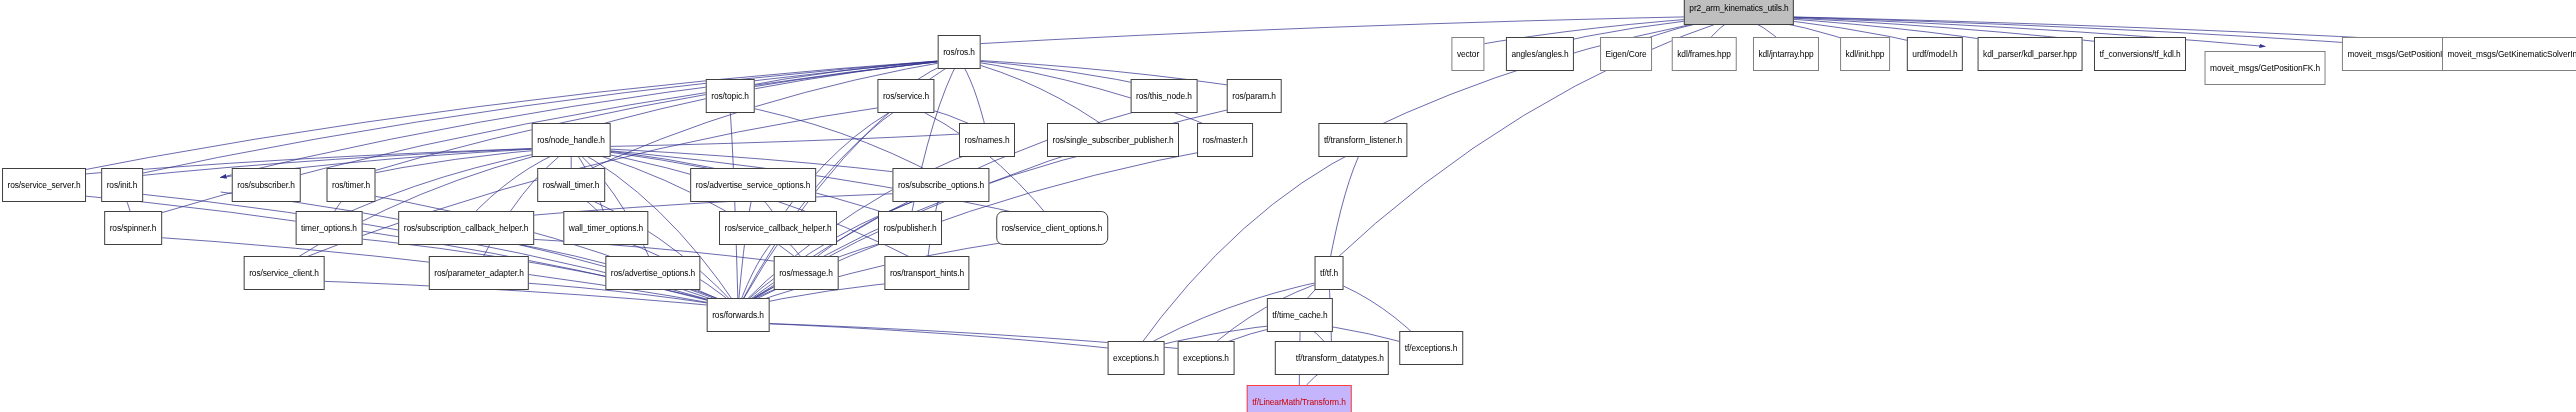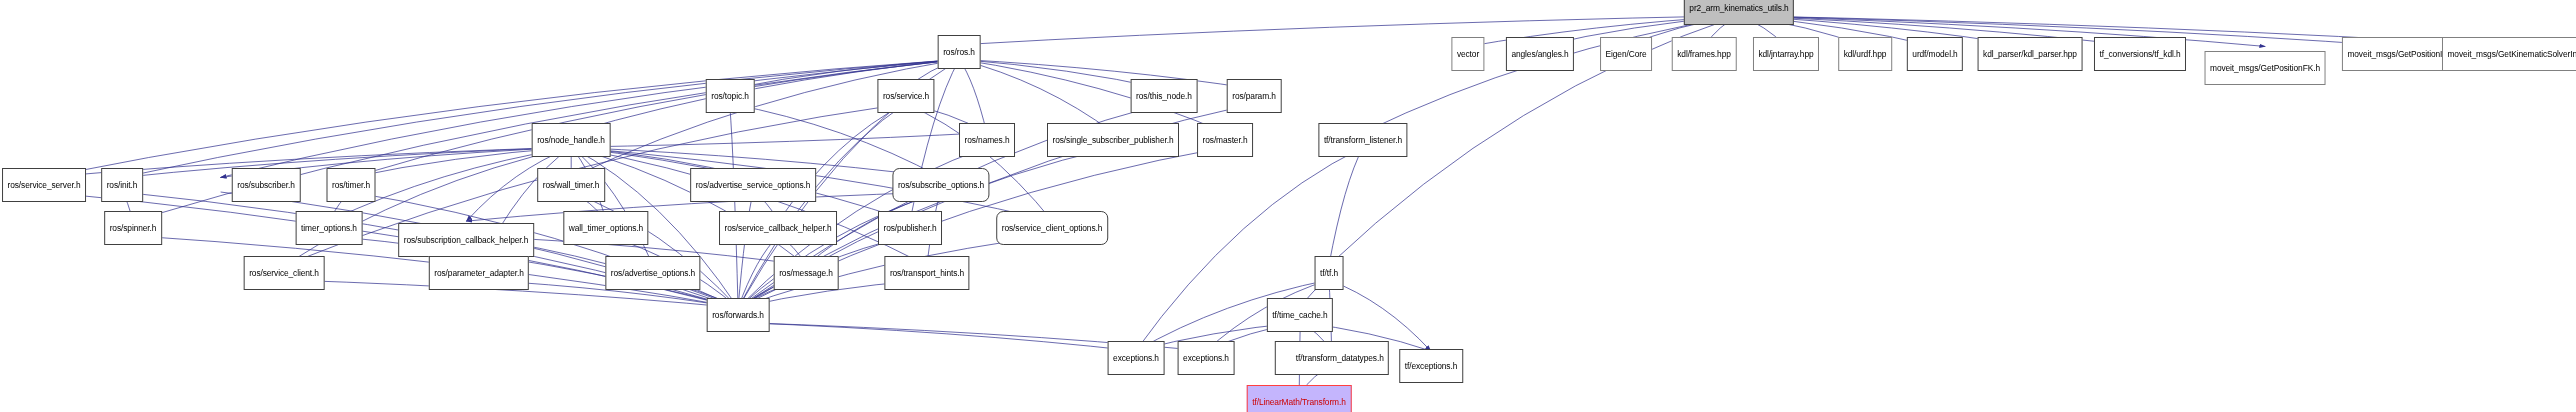--- a/index.html
+++ b/index.html
@@ -191,21 +191,21 @@
       <div class="node " style="left: 1626px; top: 54px;">
         <span class="node-label">Eigen/Core</span>
       </div>
       <div class="node " style="left: 1704px; top: 54px;">
         <span class="node-label">kdl/frames.hpp</span>
       </div>
       <div class="node " style="left: 1786px; top: 54px;">
         <span class="node-label">kdl/jntarray.hpp</span>
       </div>
       <div class="node " style="left: 1865px; top: 54px;">
-        <span class="node-label">kdl/urdf.hpp</span>
+        <span class="node-label">kdl/init.hpp</span>
       </div>
       <div class="node solid" style="left: 1935px; top: 54px;">
         <span class="node-label">urdf/model.h</span>
       </div>
       <div class="node solid" style="left: 2030px; top: 54px;">
         <span class="node-label">kdl_parser/kdl_parser.hpp</span>
       </div>
       <div class="node solid" style="left: 2140px; top: 54px;">
         <span class="node-label">tf_conversions/tf_kdl.h</span>
       </div>
@@ -256,30 +256,30 @@
       </div>
       <div class="node solid" style="left: 351px; top: 185px;">
         <span class="node-label">ros/timer.h</span>
       </div>
       <div class="node solid" style="left: 571px; top: 185px;">
         <span class="node-label">ros/wall_timer.h</span>
       </div>
       <div class="node solid" style="left: 753px; top: 185px;">
         <span class="node-label">ros/advertise_service_options.h</span>
       </div>
-      <div class="node solid" style="left: 941px; top: 185px; border-radius: 7px;">
+      <div class="node solid" style="left: 941px; top: 185px;">
         <span class="node-label">ros/subscribe_options.h</span>
       </div>
       <div class="node solid" style="left: 133px; top: 228px;">
         <span class="node-label">ros/spinner.h</span>
       </div>
       <div class="node solid" style="left: 329px; top: 228px;">
         <span class="node-label">timer_options.h</span>
       </div>
-      <div class="node solid" style="left: 466px; top: 228px; margin-top: 12px;">
+      <div class="node solid" style="left: 466px; top: 228px;">
         <span class="node-label">ros/subscription_callback_helper.h</span>
       </div>
       <div class="node solid" style="left: 606px; top: 228px;">
         <span class="node-label">wall_timer_options.h</span>
       </div>
       <div class="node solid" style="left: 778px; top: 228px;">
         <span class="node-label">ros/service_callback_helper.h</span>
       </div>
       <div class="node solid" style="left: 910px; top: 228px;">
         <span class="node-label">ros/publisher.h</span>
@@ -313,21 +313,21 @@
       </div>
       <div class="node solid" style="left: 1136px; top: 358px;">
         <span class="node-label">exceptions.h</span>
       </div>
       <div class="node solid" style="left: 1206px; top: 358px;">
         <span class="node-label">exceptions.h</span>
       </div>
       <div class="node solid" style="left: 1332px; top: 358px; padding-left: 20px;">
         <span class="node-label">tf/transform_datatypes.h</span>
       </div>
-      <div class="node solid" style="left: 1431px; top: 366px;">
+      <div class="node solid" style="left: 1431px; top: 348px;">
         <span class="node-label">tf/exceptions.h</span>
       </div>
       <div class="node highlight" style="left: 1299px; top: 402px;">
         <span class="node-label">tf/LinearMath/Transform.h</span>
       </div>
     </div>
 </div>
 
 
 </body></html>

